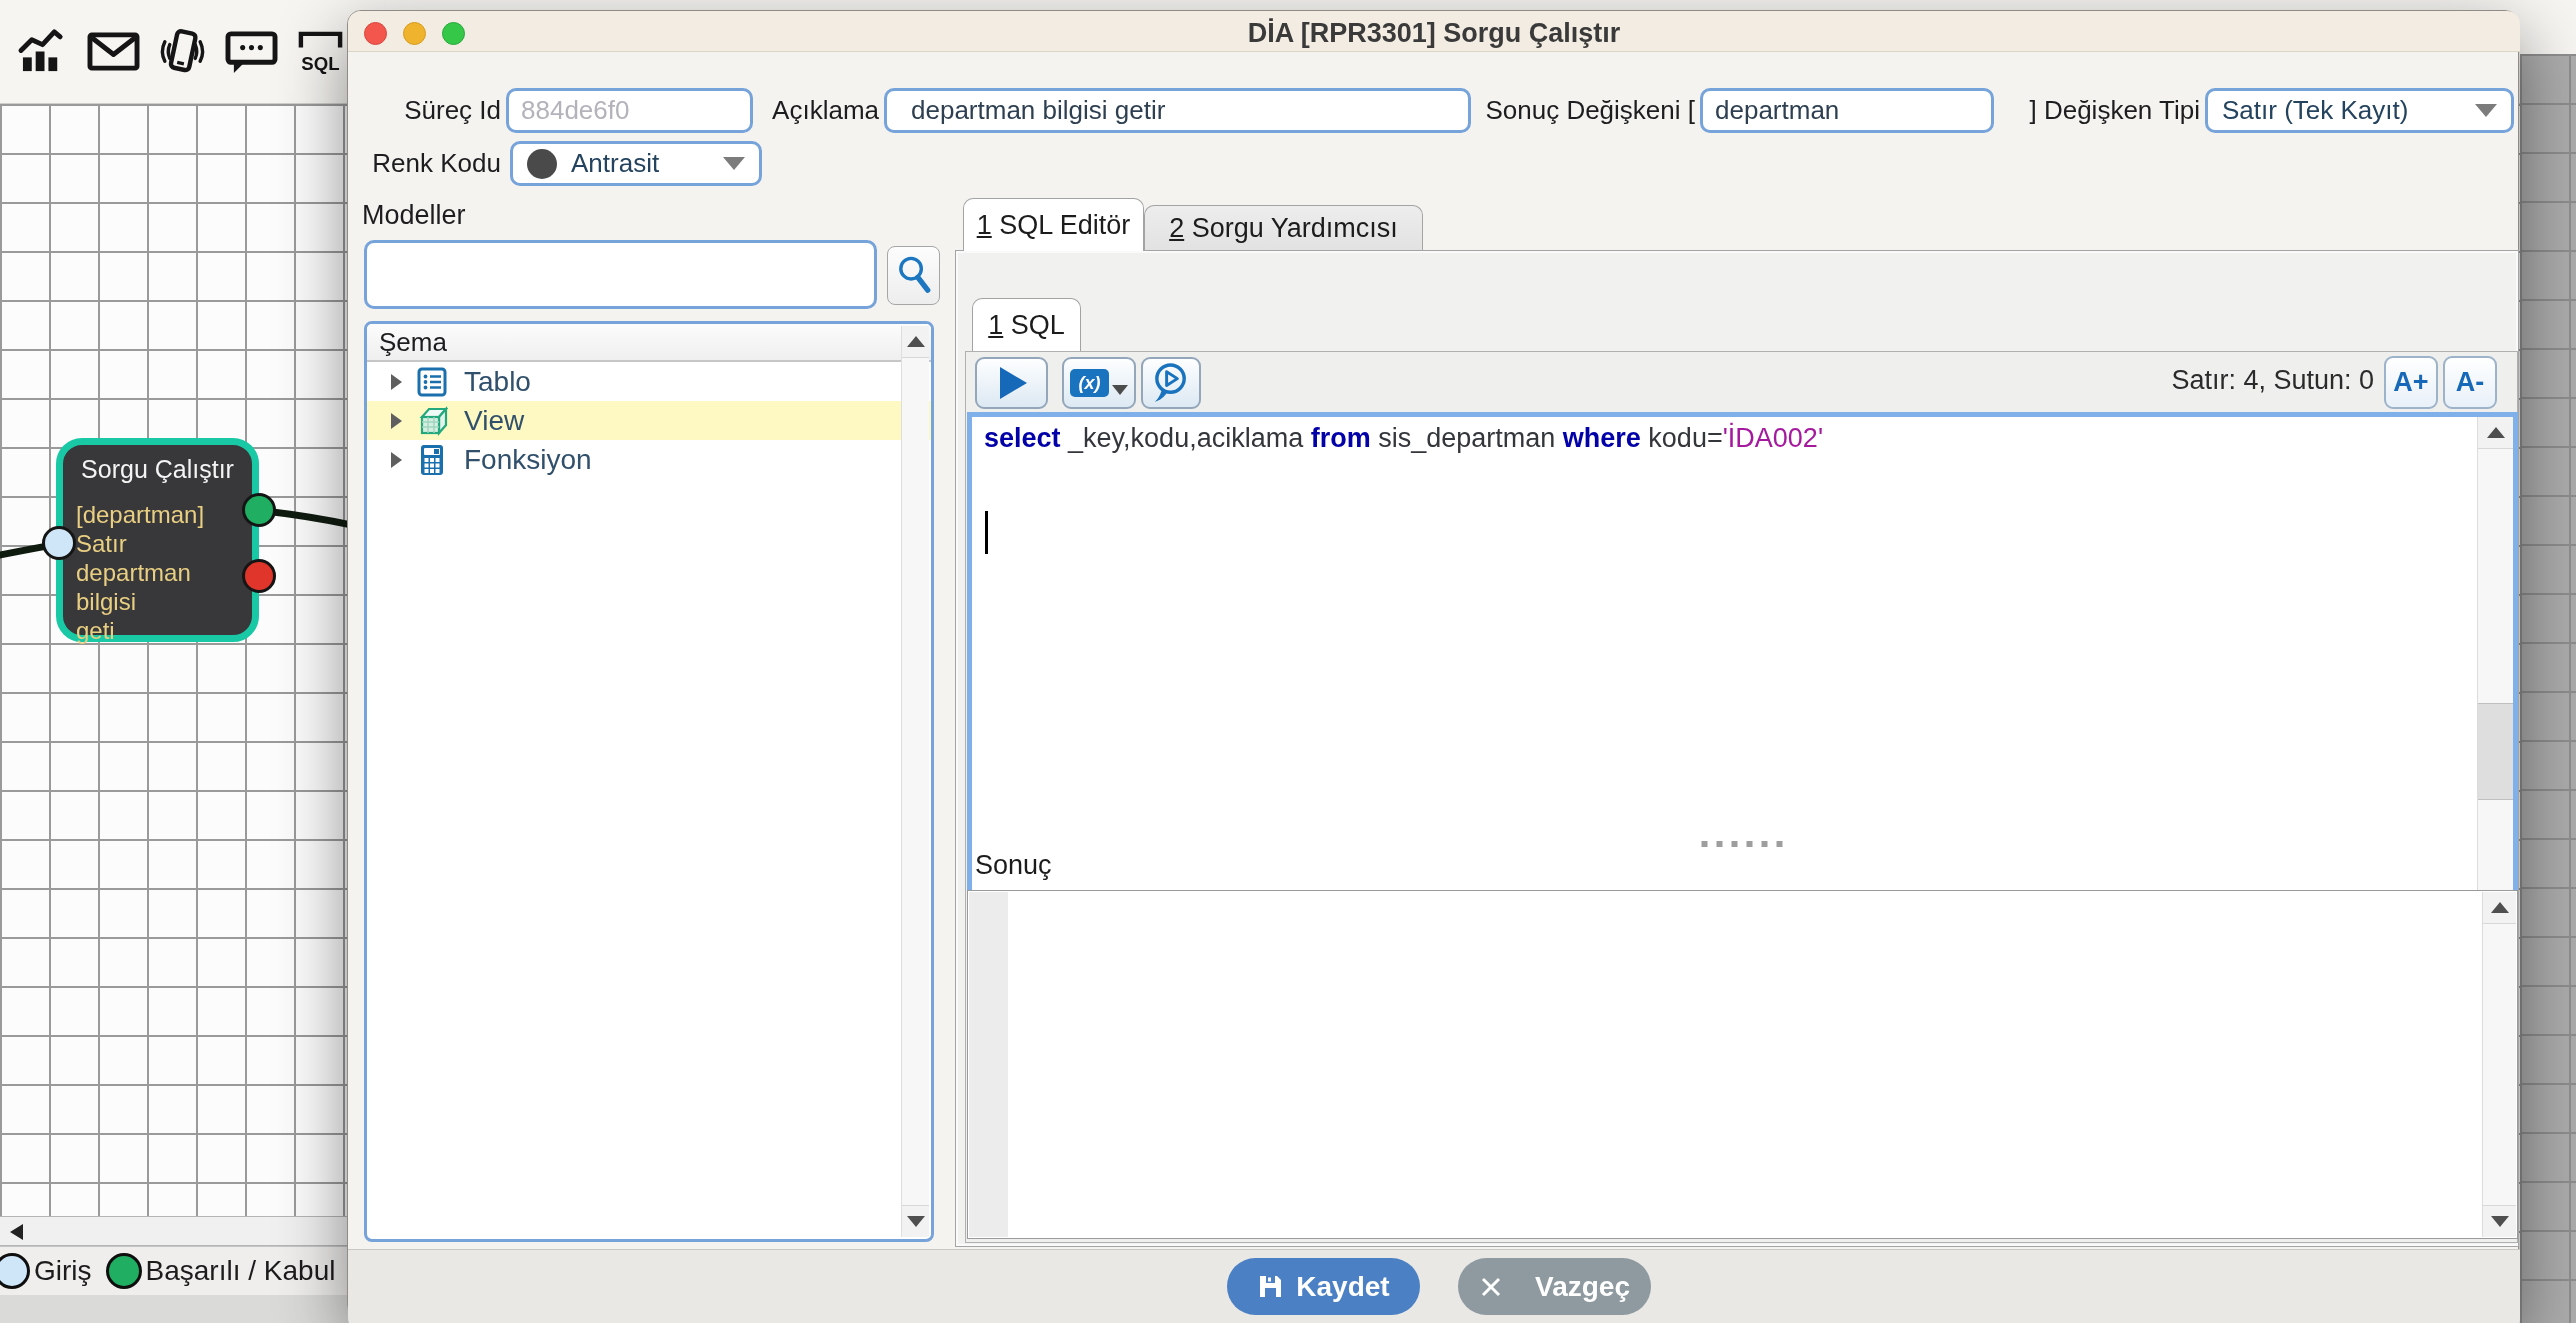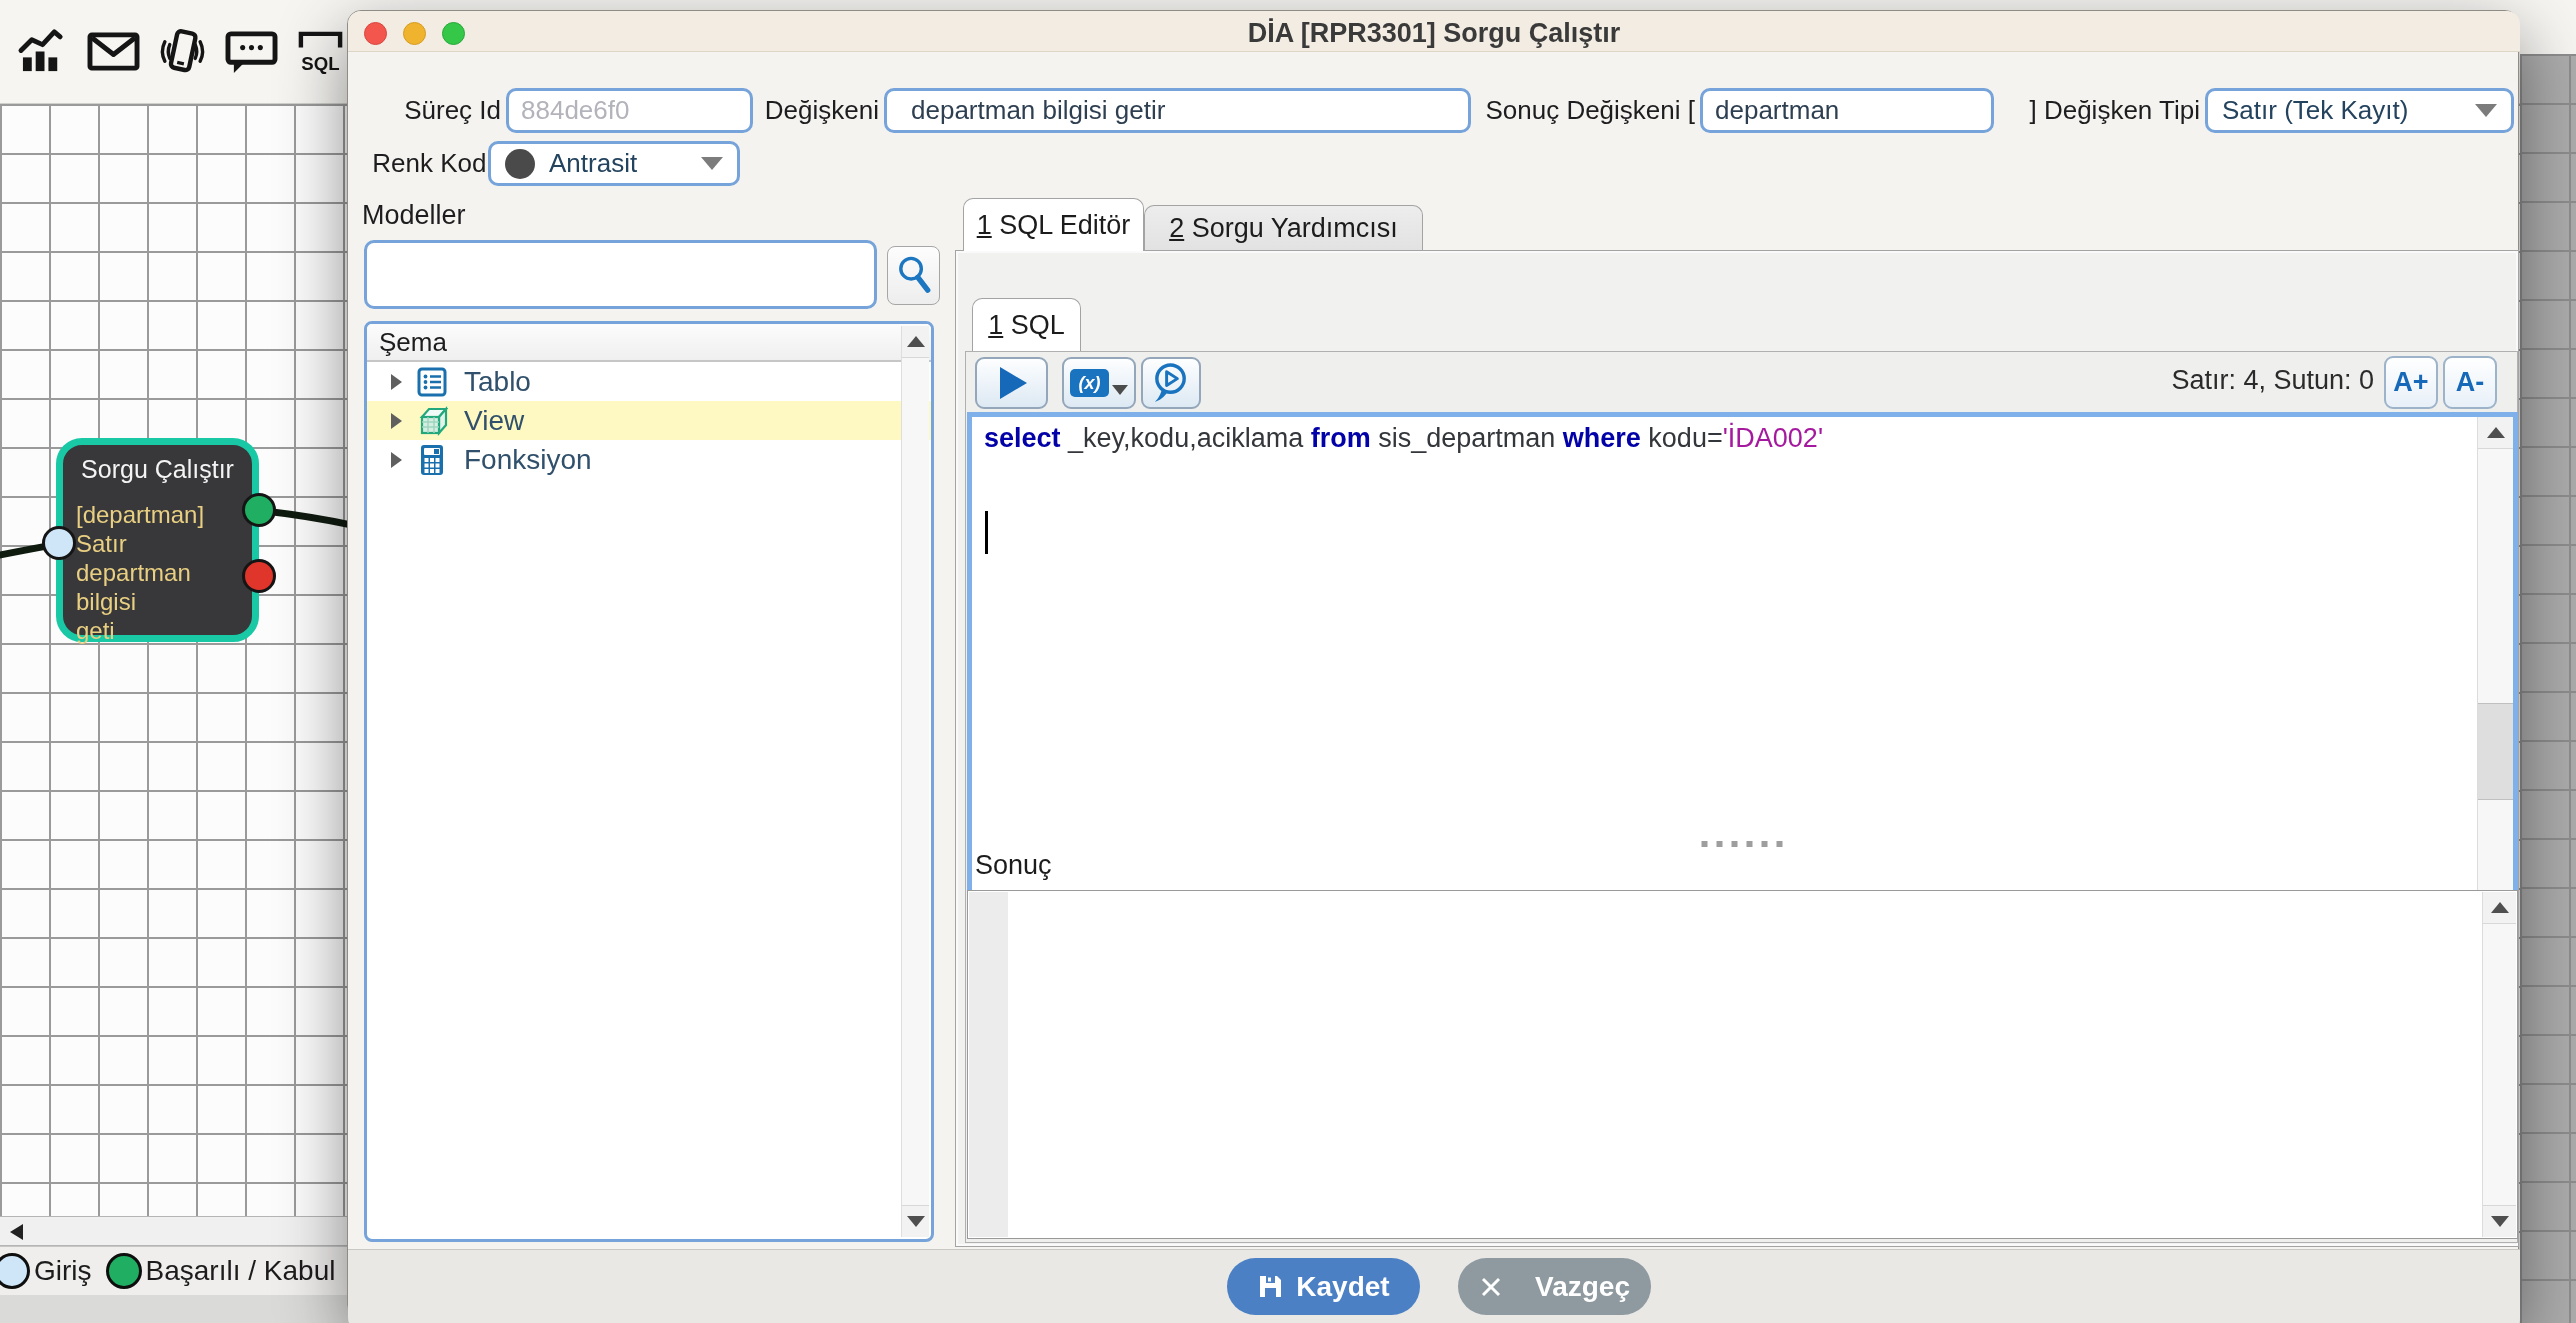--- a/index.html
+++ b/index.html
@@ -192,32 +192,32 @@
     <div class="lights">
       <div class="light light-red"></div>
       <div class="light light-yellow"></div>
       <div class="light light-green"></div>
     </div>
     <div class="win-title">DİA [RPR3301] Sorgu Çalıştır</div>
   </div>
 
   <div class="flabel" style="left:39px; top:77px; width:114px;">Süreç Id</div>
   <input class="finput" style="left: 158px; top: 77px; width: 247px;" placeholder="884de6f0">
-  <div class="flabel" style="left:415px; top:77px; width:116px;">Değişkeni</div>
+  <div class="flabel" style="left:415px; top:77px; width:116px;">Açıklama</div>
   <input class="finput" style="left: 536px; top: 77px; width: 587px; padding-left: 24px;" value="departman bilgisi getir">
   <div class="flabel" style="left:1125px; top:77px; width:222px;">Sonuç Değişkeni [</div>
   <input class="finput" style="left: 1352px; top: 77px; width: 294px;" value="departman">
   <div class="flabel" style="left:1650px; top:77px; width:202px;">] Değişken Tipi</div>
   <div class="fselect" style="left:1857px; top:77px; width:309px;">
     <span>Satır (Tek Kayıt)</span>
     <span class="arrow"></span>
   </div>
 
   <div class="flabel" style="left:10px; top:130px; width:143px;">Renk Kodu</div>
-  <div class="fselect" style="left:140px; top:130px; width:252px;">
+  <div class="fselect" style="left:162px; top:130px; width:252px;">
     <span class="swatch" style="background:#4a4a4a;"></span>
     <span>Antrasit</span>
     <span class="arrow"></span>
   </div>
 
   <div class="modeller-title">Modeller</div>
   <input class="search-input" value="" style="">
   <div class="search-btn">
     <svg width="38" height="43" viewBox="0 0 38 44">
       <circle cx="16" cy="15" r="10.5" fill="none" stroke="#1c77c0" stroke-width="3.5"></circle>

